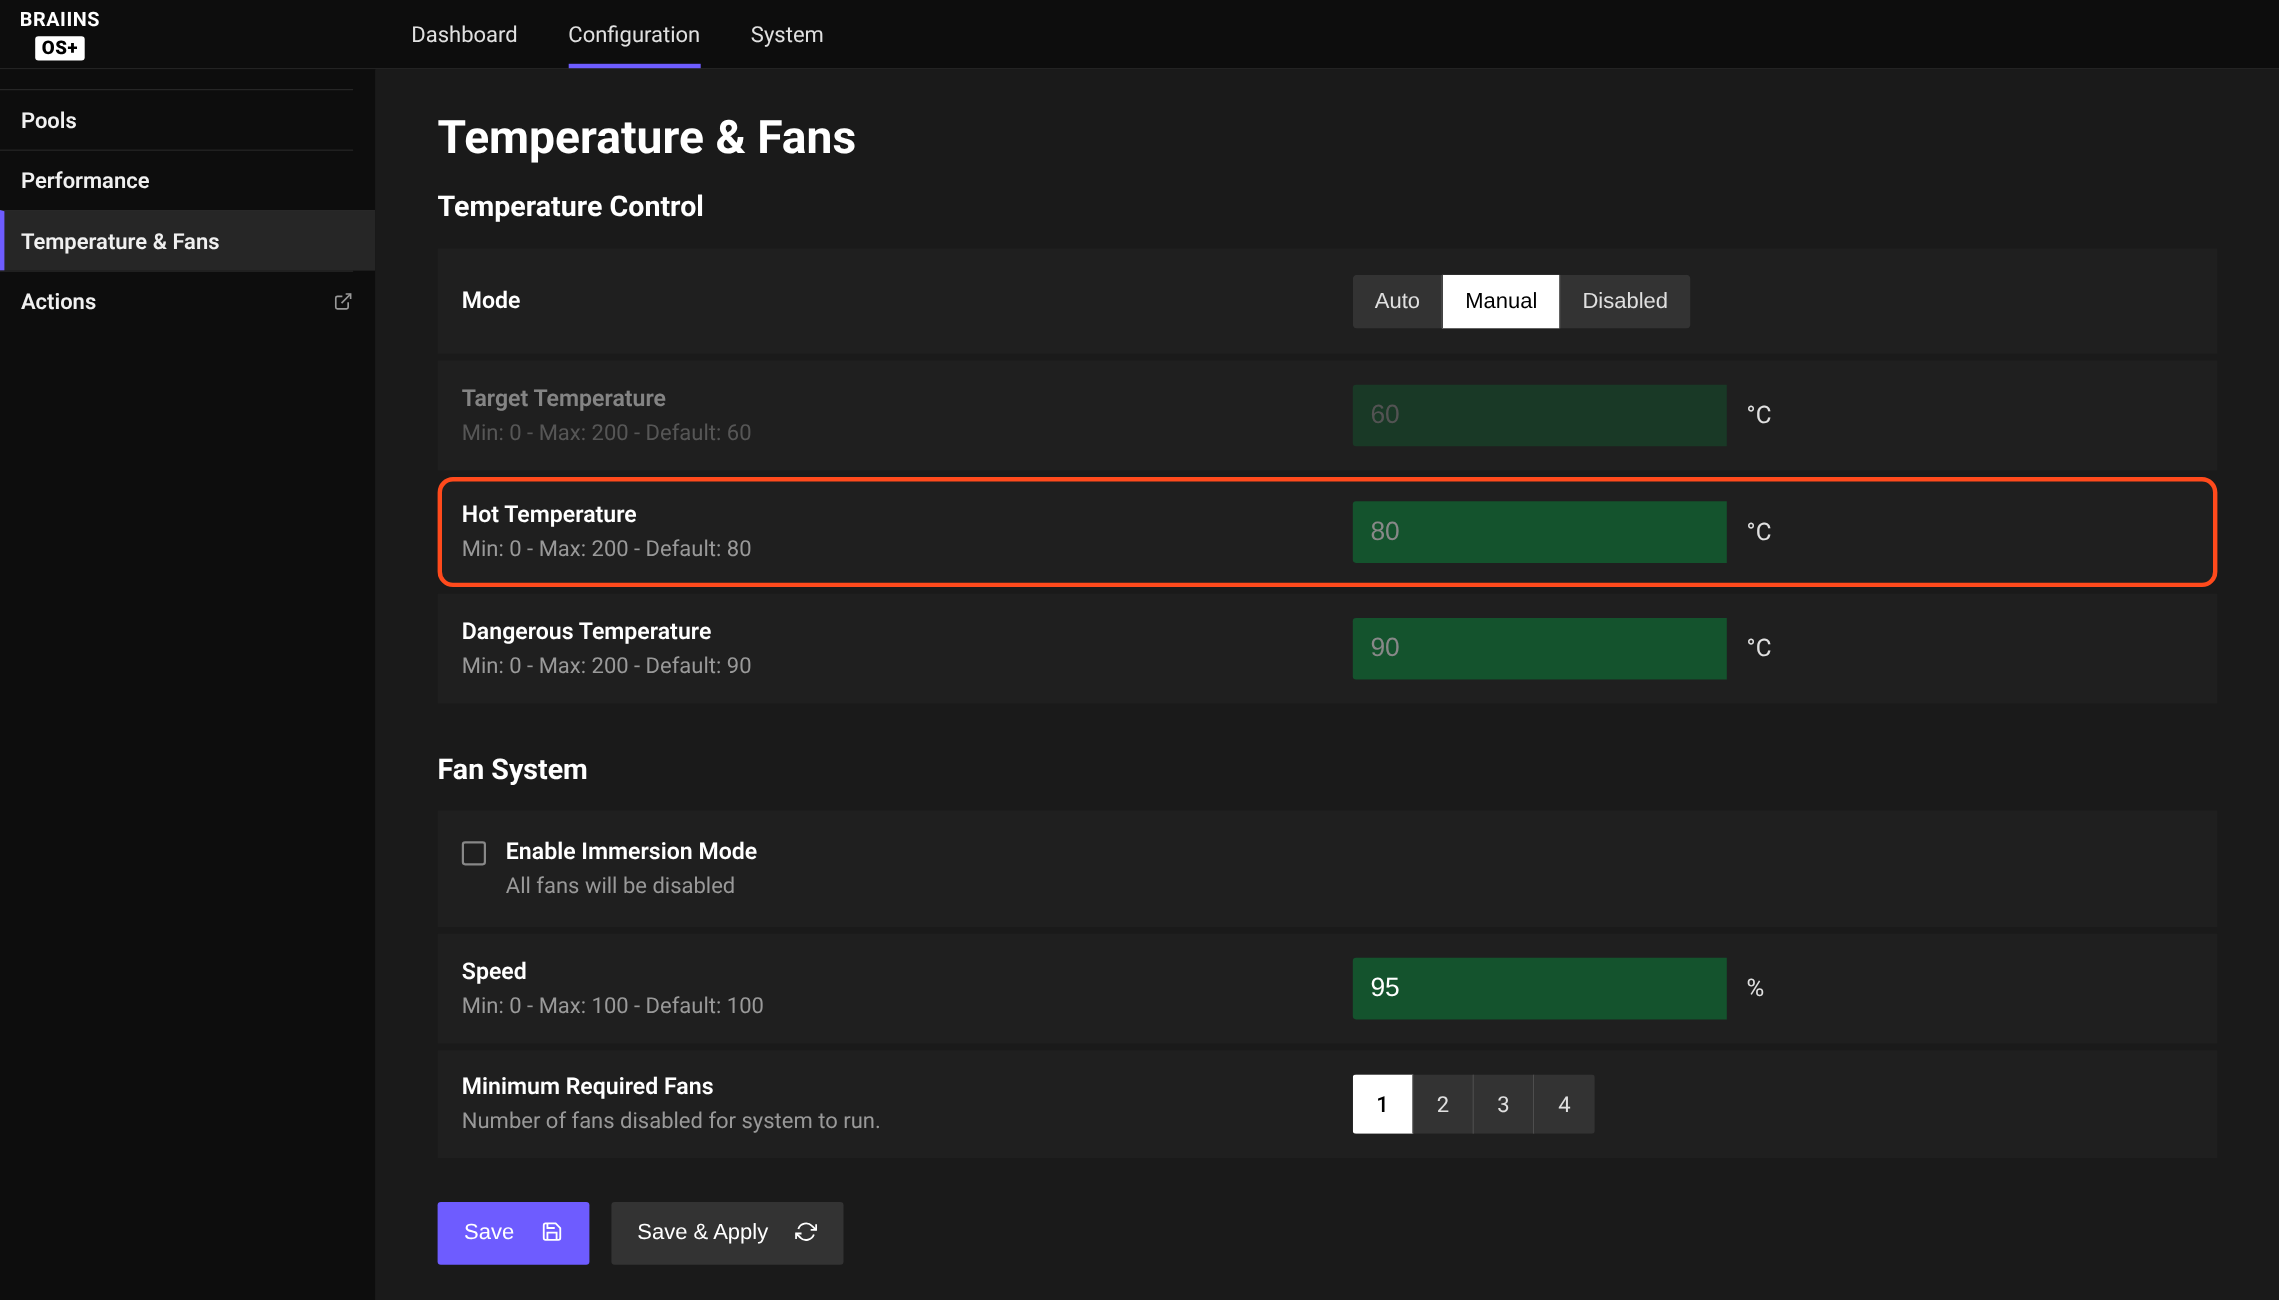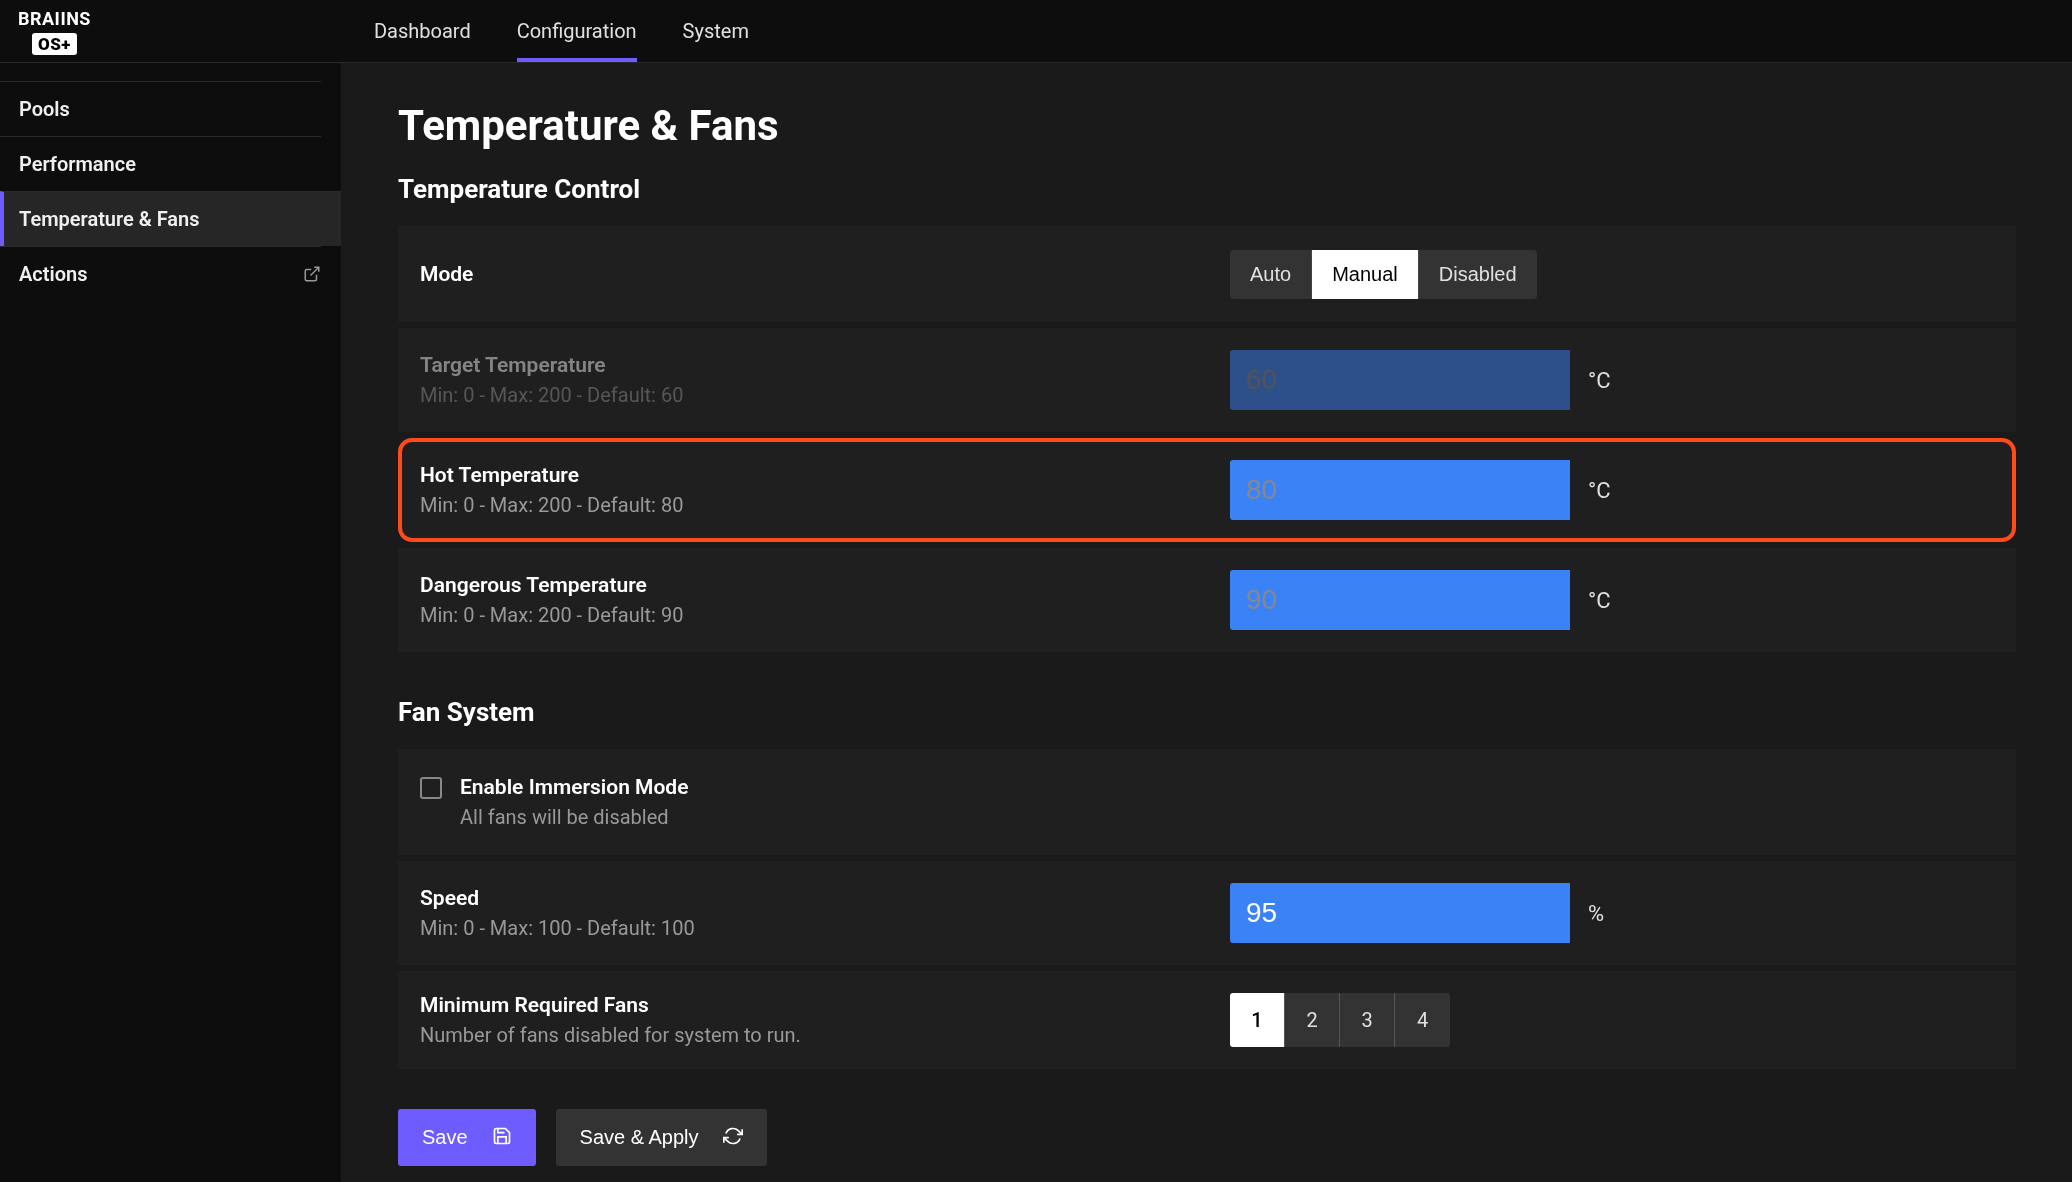--- a/index.html
+++ b/index.html
@@ -164,24 +164,24 @@
   cursor: pointer;
   border: none;
 }
 .seg-item + .seg-item { border-left: 1px solid #444; }
 .seg-item.selected {
   background: #fff;
   color: #000;
   font-weight: 500;
 }
 .text-input {
-  background: #3b82f6;
+  background: #14532d;
   border: none;
   color: #fff;
-  font-size: 28px;
+  font-size: 24px;
   padding: 14px 16px;
   width: 340px;
   border-radius: 3px 0 0 3px;
   outline: none;
 }
 .text-input::placeholder { color: #888; }
 .unit {
   background: transparent;
   color: #e0e0e0;
   font-size: 22px;

